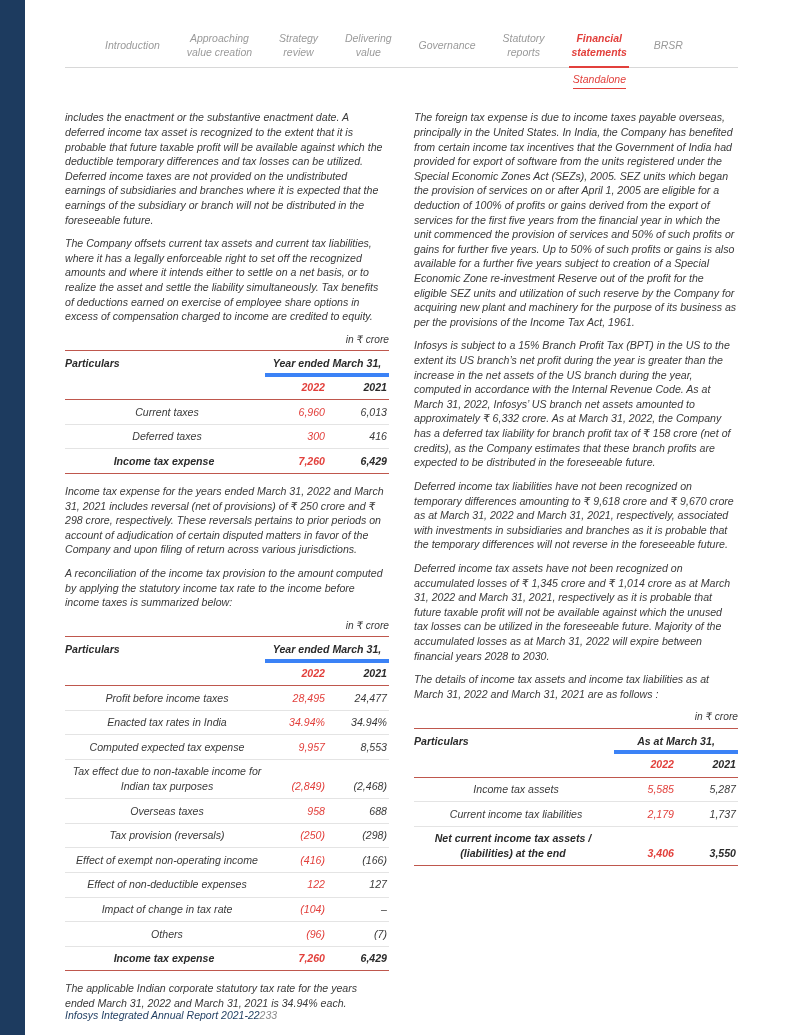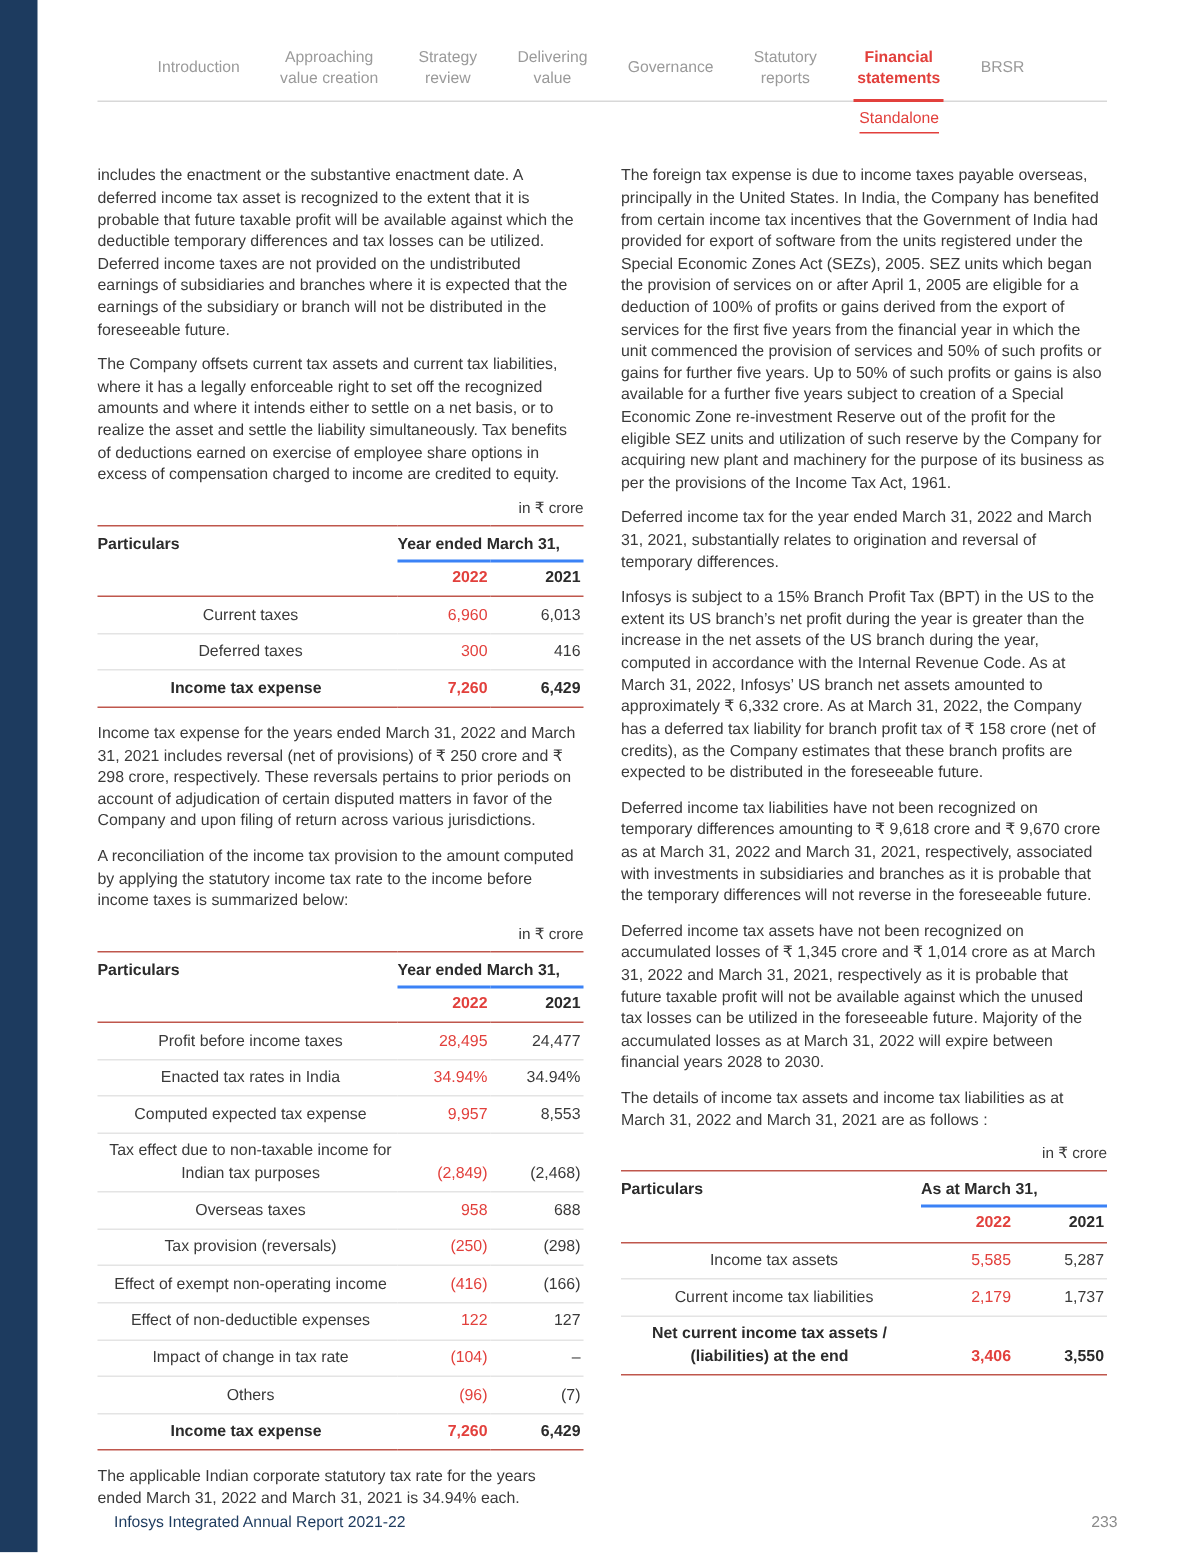--- a/index.html
+++ b/index.html
@@ -1,43 +1,43 @@
 <!DOCTYPE html>
 <html><head>
 <meta charset="utf-8">
 <style>
   html,body{margin:0;padding:0;background:#ffffff;}
   body{width:800px;height:1035px;font-family:"Liberation Sans","DejaVu Sans",sans-serif;color:#3a3a3a;}
-  .page{position:relative;width:800px;height:1035px;overflow:hidden;background:#fff;}
+  .page{position:relative;width:800px;height:1035px;overflow:hidden;background:#fff;font-style:italic;}
   .side-strip{position:absolute;left:0;top:0;width:25px;height:1035px;background:#1d3b5f;}
   .content{position:absolute;left:65px;top:0;width:673px;}
   .nav-wrap{position:relative;}
   .nav{display:flex;justify-content:space-between;align-items:stretch;border-bottom:1px solid #d8d8d8;padding:32px 55px 0 40px;}
   .nav-tab{font-size:10.5px;line-height:1.3;color:#9a9a9a;text-align:center;white-space:pre-line;display:flex;align-items:center;justify-content:center;padding-bottom:8px;position:relative;cursor:pointer;}
   .nav-tab.active{color:#e2403c;font-weight:700;}
   .nav-tab.active::after{content:"";position:absolute;left:-2px;right:-2px;bottom:-1px;height:2px;background:#e2403c;}
   .subtab{position:absolute;top:73px;right:112px;color:#e2403c;font-size:10.5px;padding-bottom:3px;border-bottom:1px solid #e2403c;cursor:pointer;}
   .columns{display:flex;gap:25px;margin-top:42px;}
   .col{width:324px;font-size:10.6px;line-height:1.38;}
   .para{margin:0 0 9px;}
   .unit-label{text-align:right;font-size:10.2px;margin:5px 0 3px;color:#3a3a3a;}
   .data-table{width:100%;border-collapse:collapse;margin-bottom:10px;border-top:1px solid #bf574d;}
   .data-table th,.data-table td{font-size:10.6px;}
   thead{border-bottom:1px solid #bf574d;}
   .th-part{text-align:left;font-weight:700;padding:5px 0 2px;vertical-align:top;color:#2b2b2b;}
-  .th-span{text-align:left;font-weight:700;padding:5px 0 2px;border-bottom:2px solid #3b82f6;color:#2b2b2b;}
+  .th-span{text-align:center;font-weight:700;padding:5px 0 2px;border-bottom:4px solid #3b82f6;color:#2b2b2b;}
   .th-year{text-align:right;font-weight:700;padding:3px 2px 5px;color:#2b2b2b;width:58px;}
   .th-year.y2022{color:#e2403c;}
   .td-label{text-align:center;padding:4.5px 2px 4.5px 6px;border-bottom:1px solid #e4e4e4;}
   .td-num{text-align:right;padding:4.5px 2px;border-bottom:1px solid #e4e4e4;width:58px;vertical-align:bottom;}
   .td-num.red{color:#e2403c;}
   .row-total td{font-weight:700;border-bottom:1px solid #bf574d;color:#2b2b2b;}
   .row-total .td-label{padding-left:0;}
   .row-total .td-num.red{color:#e2403c;}
-  .footer{position:absolute;left:76px;right:55px;bottom:14px;display:flex;justify-content:space-between;font-size:10.5px;}
+  .footer{position:absolute;left:65px;right:55px;bottom:14px;display:flex;justify-content:flex-start;font-size:10.5px;}
   .footer-left{color:#1d3b5f;}
   .footer-right{color:#8a8a8a;}
 </style>
 </head>
 <body>
 
 <div class="page">
   <div class="side-strip"></div>
 
   <div class="content">
@@ -169,21 +169,20 @@
               <td class="td-num">6,429</td>
             </tr>
           </tbody>
         </table>
 
         <p class="para">The applicable Indian corporate statutory tax rate for the years ended March 31, 2022 and March 31, 2021 is 34.94% each.</p>
       </div>
 
       <div class="col">
         <p class="para">The foreign tax expense is due to income taxes payable overseas, principally in the United States. In India, the Company has benefited from certain income tax incentives that the Government of India had provided for export of software from the units registered under the Special Economic Zones Act (SEZs), 2005. SEZ units which began the provision of services on or after April 1, 2005 are eligible for a deduction of 100% of profits or gains derived from the export of services for the first five years from the financial year in which the unit commenced the provision of services and 50% of such profits or gains for further five years. Up to 50% of such profits or gains is also available for a further five years subject to creation of a Special Economic Zone re-investment Reserve out of the profit for the eligible SEZ units and utilization of such reserve by the Company for acquiring new plant and machinery for the purpose of its business as per the provisions of the Income Tax Act, 1961.</p>
-        <p class="para">Deferred income tax for the year ended March 31, 2022 and March 31, 2021, substantially relates to origination and reversal of temporary differences.</p>
         <p class="para">Infosys is subject to a 15% Branch Profit Tax (BPT) in the US to the extent its US branch’s net profit during the year is greater than the increase in the net assets of the US branch during the year, computed in accordance with the Internal Revenue Code. As at March 31, 2022, Infosys’ US branch net assets amounted to approximately ₹ 6,332 crore. As at March 31, 2022, the Company has a deferred tax liability for branch profit tax of ₹ 158 crore (net of credits), as the Company estimates that these branch profits are expected to be distributed in the foreseeable future.</p>
         <p class="para">Deferred income tax liabilities have not been recognized on temporary differences amounting to ₹ 9,618 crore and ₹ 9,670 crore as at March 31, 2022 and March 31, 2021, respectively, associated with investments in subsidiaries and branches as it is probable that the temporary differences will not reverse in the foreseeable future.</p>
         <p class="para">Deferred income tax assets have not been recognized on accumulated losses of ₹ 1,345 crore and ₹ 1,014 crore as at March 31, 2022 and March 31, 2021, respectively as it is probable that future taxable profit will not be available against which the unused tax losses can be utilized in the foreseeable future. Majority of the accumulated losses as at March 31, 2022 will expire between financial years 2028 to 2030.</p>
         <p class="para">The details of income tax assets and income tax liabilities as at March 31, 2022 and March 31, 2021 are as follows :</p>
         <div class="unit-label">in ₹ crore</div>
 
         <table class="data-table">
           <thead>
             <tr>
               <th class="th-part" rowspan="2">Particulars</th>

